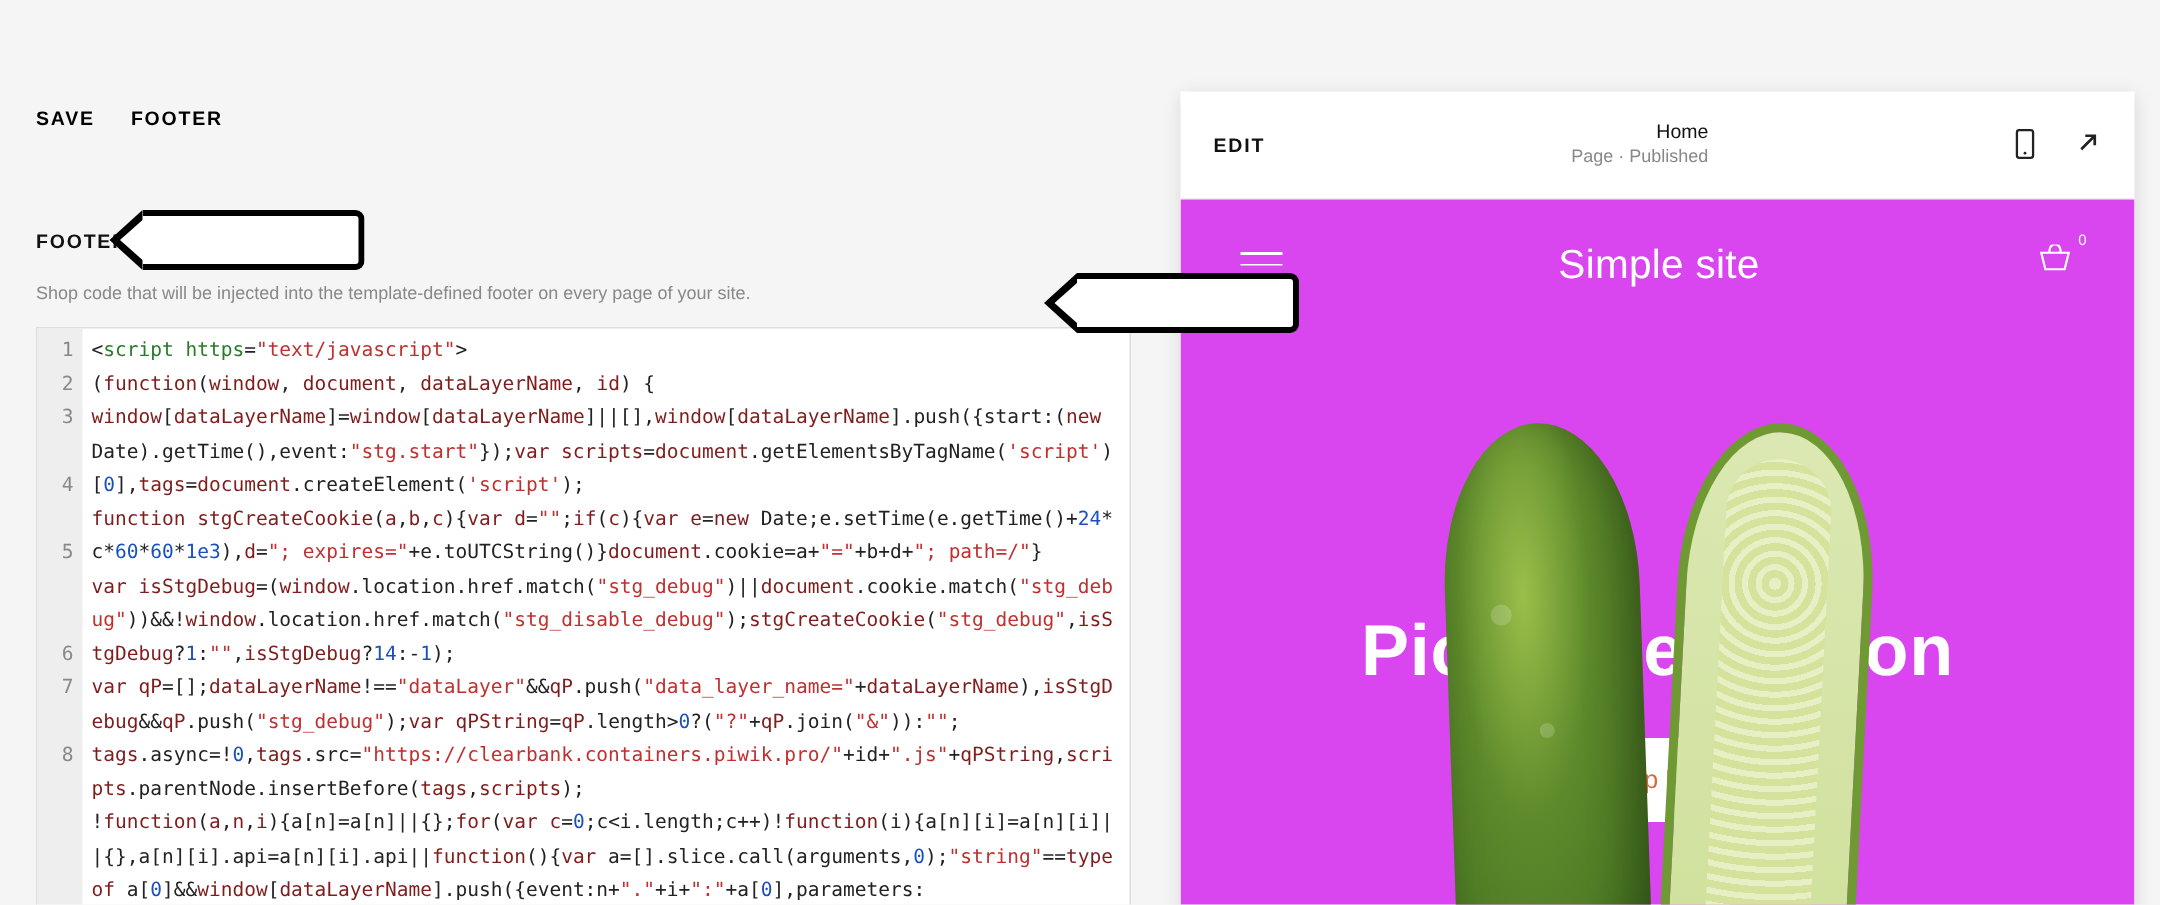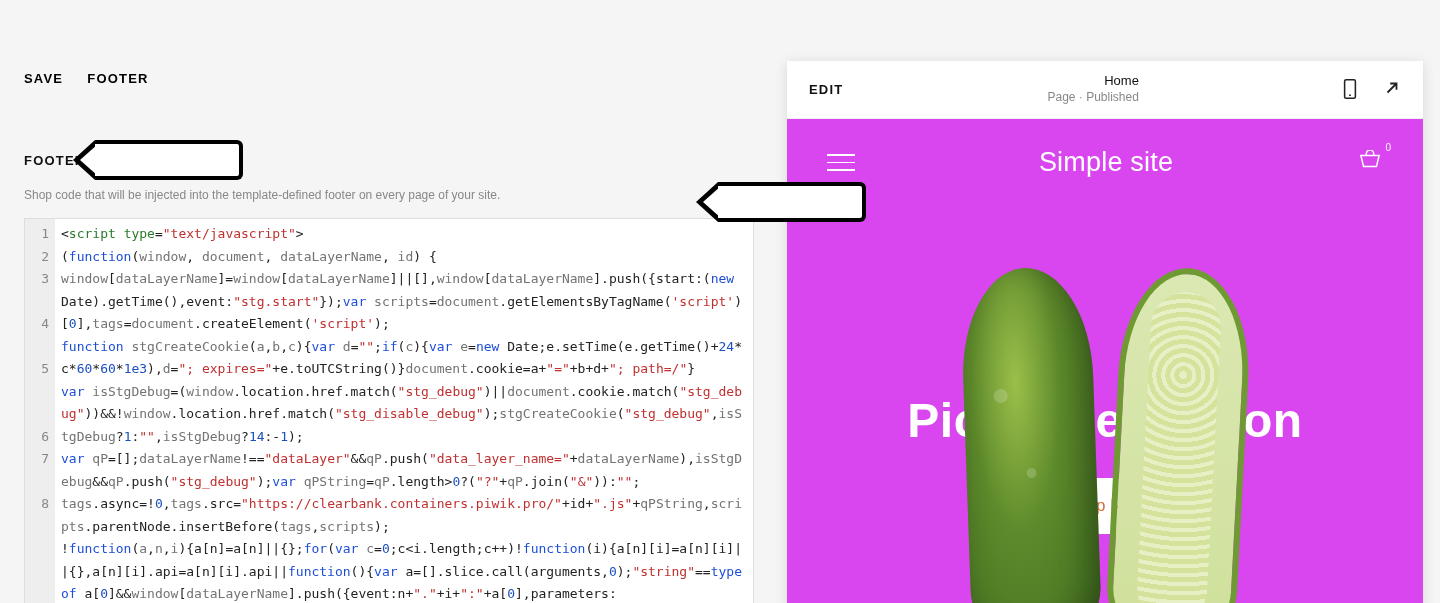--- a/index.html
+++ b/index.html
@@ -43,28 +43,28 @@
   .gutter {
     background: #eee; color: #888; text-align: right; padding: 4px 6px 4px 4px;
     user-select: none; width: 30px;
   }
   .gutter div { height: 22.5px; }
   .code-lines { padding: 4px 6px; flex: 1; color: #222; }
   .code-lines .ln { min-height: 22.5px; white-space: pre-wrap; word-break: break-all; }
   .tok-tag { color: #2a7a2a; }
   .tok-attr { color: #2a7a2a; }
   .tok-str { color: #c03030; }
-  .tok-kw  { color: #1d4ed8; }
-  .tok-id  { color: #737373; }
+  .tok-kw  { color: #7f1d1d; }
+  .tok-id  { color: #7f1d1d; }
   .tok-num { color: #1a4fc0; }
   .tok-punc{ color: #222; }
 
   
   .preview-frame { width: 636px; height: 589px; background: #fff; box-shadow: 0 2px 12px rgba(0,0,0,.12); overflow: hidden; }
-  .preview-topbar { display: flex; align-items: center; justify-content: space-between; height: 58px; padding: 0 22px; border-bottom: 1px solid #eee; }
+  .preview-topbar { display: flex; align-items: center; justify-content: space-between; height: 72px; padding: 0 22px; border-bottom: 1px solid #eee; }
   .topbar-left { font-size: 13px; letter-spacing: 1.2px; font-weight: 600; color: #111; cursor: pointer; }
   .topbar-center { text-align: right; line-height: 1.3; }
   .topbar-title { font-size: 13px; font-weight: 500; color: #111; }
   .topbar-sub { font-size: 12px; color: #888; }
   .topbar-right { display: flex; gap: 22px; align-items: center; }
   .icon { width: 18px; height: 22px; display: inline-block; }
   .site-preview { background: #d946ef; position: relative; height: 542px; }
   .site-header { display: flex; align-items: center; justify-content: space-between; padding: 28px 40px 0; color: #fff; }
   .hamburger { width: 28px; cursor: pointer; }
   .hamburger div { height: 1.5px; background: #fff; margin: 6px 0; }
@@ -113,21 +113,21 @@
         <div></div>
         <div></div>
         <div>6</div>
         <div>7</div>
         <div></div>
         <div>8</div>
         <div></div>
       </div>
       <div class="code-lines">
 
-        <div class="ln"><span class="tok-punc">&lt;</span><span class="tok-tag">script</span> <span class="tok-attr">type</span>=<span class="tok-str">"text/javascript"</span><span class="tok-punc">&gt;</span></div>
+        <div class="ln"><span class="tok-punc">&lt;</span><span class="tok-tag">script</span> <span class="tok-attr">https</span>=<span class="tok-str">"text/javascript"</span><span class="tok-punc">&gt;</span></div>
 
         <div class="ln"><span class="tok-punc">(</span><span class="tok-kw">function</span><span class="tok-punc">(</span><span class="tok-id">window</span>, <span class="tok-id">document</span>, <span class="tok-id">dataLayerName</span>, <span class="tok-id">id</span><span class="tok-punc">) {</span></div>
 
         <div class="ln"><span class="tok-id">window</span>[<span class="tok-id">dataLayerName</span>]=<span class="tok-id">window</span>[<span class="tok-id">dataLayerName</span>]||[],<span class="tok-id">window</span>[<span class="tok-id">dataLayerName</span>].push({start:(<span class="tok-kw">new</span> Date).getTime(),event:<span class="tok-str">"stg.start"</span>});<span class="tok-kw">var</span> <span class="tok-id">scripts</span>=<span class="tok-id">document</span>.getElementsByTagName(<span class="tok-str">'script'</span>)[<span class="tok-num">0</span>],<span class="tok-id">tags</span>=<span class="tok-id">document</span>.createElement(<span class="tok-str">'script'</span>);</div>
 
         <div class="ln"><span class="tok-kw">function</span> <span class="tok-id">stgCreateCookie</span>(<span class="tok-id">a</span>,<span class="tok-id">b</span>,<span class="tok-id">c</span>){<span class="tok-kw">var</span> <span class="tok-id">d</span>=<span class="tok-str">""</span>;<span class="tok-kw">if</span>(<span class="tok-id">c</span>){<span class="tok-kw">var</span> <span class="tok-id">e</span>=<span class="tok-kw">new</span> Date;e.setTime(e.getTime()+<span class="tok-num">24</span>*c*<span class="tok-num">60</span>*<span class="tok-num">60</span>*<span class="tok-num">1e3</span>),<span class="tok-id">d</span>=<span class="tok-str">"; expires="</span>+e.toUTCString()}<span class="tok-id">document</span>.cookie=a+<span class="tok-str">"="</span>+b+d+<span class="tok-str">"; path=/"</span>}</div>
 
         <div class="ln"><span class="tok-kw">var</span> <span class="tok-id">isStgDebug</span>=(<span class="tok-id">window</span>.location.href.match(<span class="tok-str">"stg_debug"</span>)||<span class="tok-id">document</span>.cookie.match(<span class="tok-str">"stg_debug"</span>))&amp;&amp;!<span class="tok-id">window</span>.location.href.match(<span class="tok-str">"stg_disable_debug"</span>);<span class="tok-id">stgCreateCookie</span>(<span class="tok-str">"stg_debug"</span>,<span class="tok-id">isStgDebug</span>?<span class="tok-num">1</span>:<span class="tok-str">""</span>,<span class="tok-id">isStgDebug</span>?<span class="tok-num">14</span>:-<span class="tok-num">1</span>);</div>
 
         <div class="ln"><span class="tok-kw">var</span> <span class="tok-id">qP</span>=[];<span class="tok-id">dataLayerName</span>!==<span class="tok-str">"dataLayer"</span>&amp;&amp;<span class="tok-id">qP</span>.push(<span class="tok-str">"data_layer_name="</span>+<span class="tok-id">dataLayerName</span>),<span class="tok-id">isStgDebug</span>&amp;&amp;<span class="tok-id">qP</span>.push(<span class="tok-str">"stg_debug"</span>);<span class="tok-kw">var</span> <span class="tok-id">qPString</span>=<span class="tok-id">qP</span>.length&gt;<span class="tok-num">0</span>?(<span class="tok-str">"?"</span>+<span class="tok-id">qP</span>.join(<span class="tok-str">"&amp;"</span>)):<span class="tok-str">""</span>;</div>

